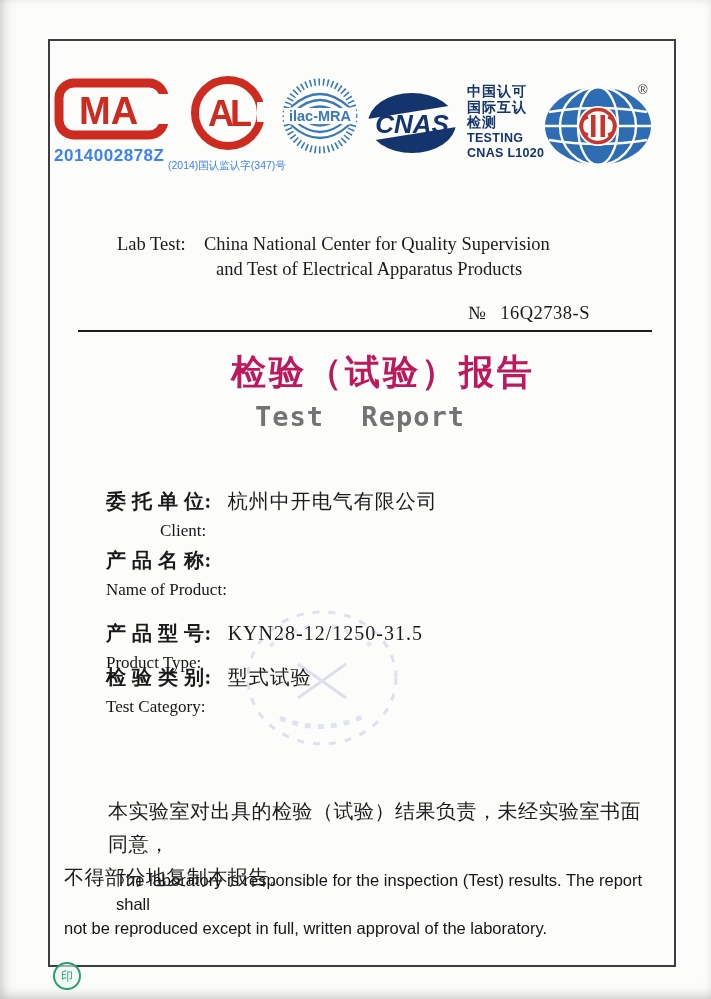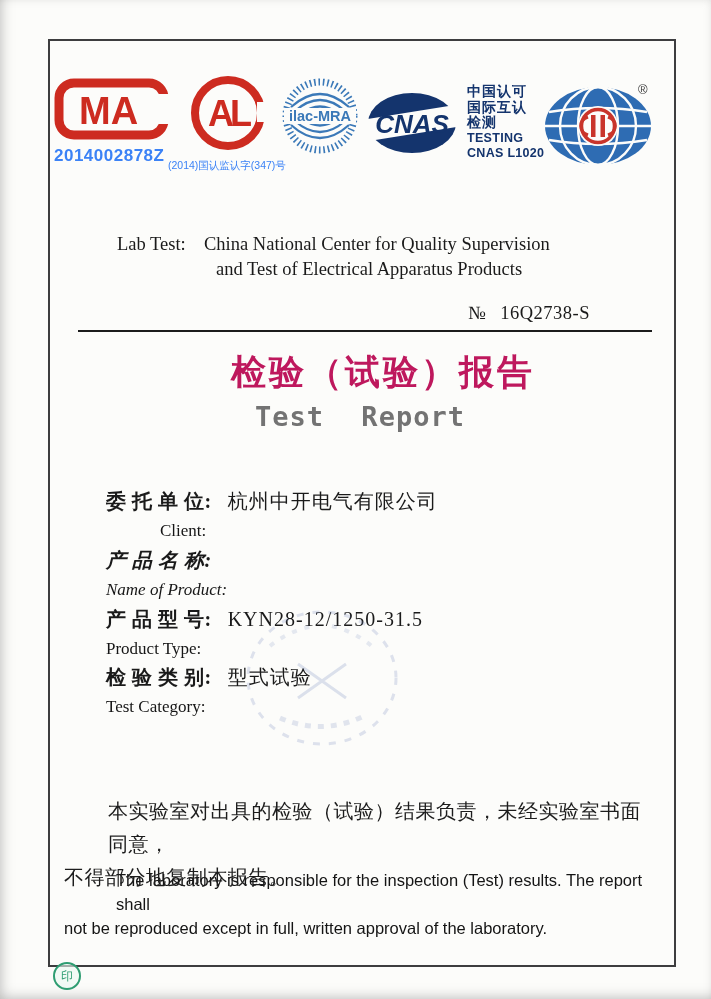--- a/index.html
+++ b/index.html
@@ -145,28 +145,28 @@
   <div class="abs title-en">Test Report</div>
 
   <div class="abs field f-client" style="top:488px;">
     <div class="zh-row">
       <span class="lbl">委 托 单 位:</span>
       <span class="val">杭州中开电气有限公司</span>
     </div>
     <div class="en">Client:</div>
   </div>
 
-  <div class="abs field" style="top:547px;font-style:italic;">
+  <div class="abs field" style="top:547px;">
     <div class="zh-row">
       <span class="lbl">产 品 名 称:</span>
     </div>
     <div class="en">Name of Product:</div>
   </div>
 
-  <div class="abs field" style="top:606px;">
+  <div class="abs field" style="top:620px;">
     <div class="zh-row">
       <span class="lbl">产 品 型 号:</span>
       <span class="val">KYN28-12/1250-31.5</span>
     </div>
     <div class="en">Product Type:</div>
   </div>
 
   <div class="abs field" style="top:664px;">
     <div class="zh-row">
       <span class="lbl">检 验 类 别:</span>

